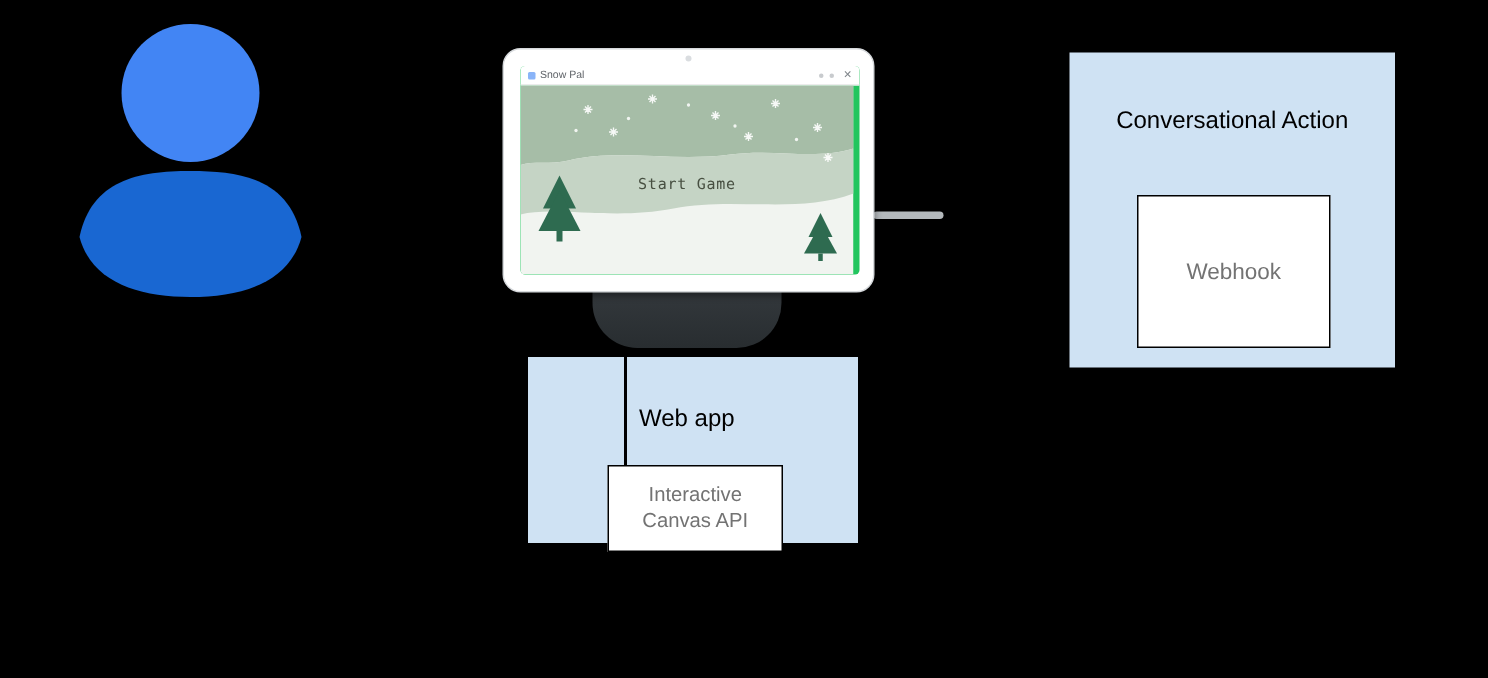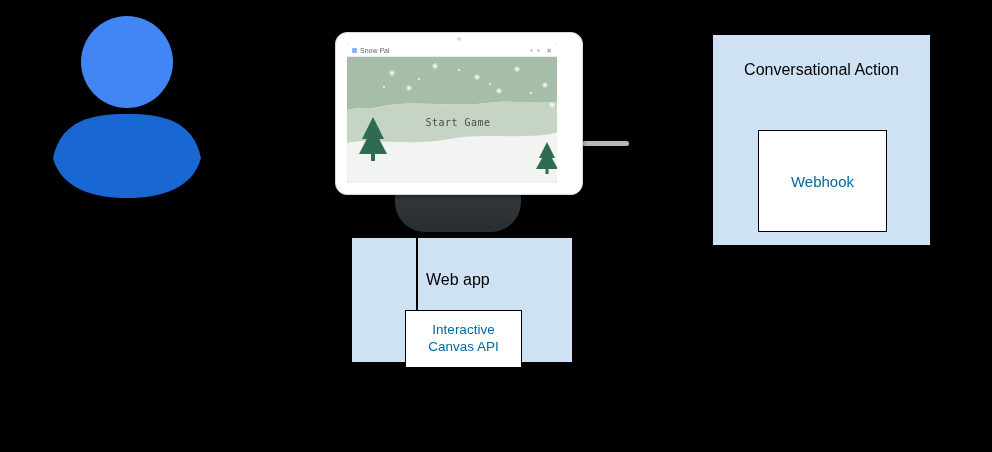--- a/index.html
+++ b/index.html
@@ -8,38 +8,38 @@
   .abs{position:absolute;}
 
   
   .device{position:absolute;left:333px;top:30px;width:300px;height:212px;}
   .base{position:absolute;left:62px;top:118px;width:126px;height:84px;
         border-radius:14px 14px 30px 30px;
         background:linear-gradient(180deg,#4b5156,#33383c 55%,#282d30);}
   .bezel{position:absolute;left:2px;top:2px;width:246px;height:161px;background:#fff;
          border:1px solid #d6d9dc;border-radius:12px;box-shadow:0 2px 5px rgba(0,0,0,.4);z-index:1;}
   .camdot{position:absolute;left:121px;top:4px;width:4px;height:4px;border-radius:50%;background:#dadde0;}
-  .screen{position:absolute;left:11px;top:11px;width:210px;height:139px;border-radius:3px;
+  .screen{position:absolute;left:11px;top:11px;width:226px;height:139px;border-radius:3px;
           overflow:hidden;background:#22c55e;}
   .titlebar{height:13px;display:flex;align-items:center;padding:0 5px;background:#fff;
             border-bottom:1px solid #ececec;box-sizing:border-box;}
   .appicon{width:5px;height:5px;background:#8ab4f8;border-radius:1px;margin-right:3px;flex:0 0 auto;}
   .apptitle{font-size:7px;color:#5f6368;line-height:1;white-space:nowrap;}
   .tbspacer{flex:1;}
   .tbdot{width:3px;height:3px;background:#c8cbce;border-radius:50%;margin:0 2px;flex:0 0 auto;}
   .closex{font-size:7px;color:#80868b;margin-left:4px;line-height:1;}
   .cable{position:absolute;left:249px;top:111px;width:47px;height:5px;background:#b4b9bc;border-radius:3px;}
 
   
   .bluebox{position:absolute;background:#cfe2f3;}
   .boxtitle{color:#000;font-size:16px;}
-  .ca-title{text-align:center;padding-top:26px;}
+  .ca-title{text-align:center;padding-top:37px;}
   .wa-title{position:absolute;left:74px;top:33px;}
   .innerbox{position:absolute;background:#fff;border:1px solid #000;display:flex;
-            align-items:center;justify-content:center;text-align:center;color:#0369a1;}
+            align-items:center;justify-content:center;text-align:center;color:#737373;}
   .webhook{left:45px;top:95px;width:127px;height:100px;font-size:15px;}
   .icapi{left:53px;top:72px;width:115px;height:56px;font-size:13.5px;line-height:1.25;text-align:center;}
   .icapi span{display:inline-block;width:86px;}
   .connector{position:absolute;left:416px;top:234px;width:2px;height:76px;background:#000;}
 </style>
 </head>
 <body>
 
 <div id="canvas">
 

